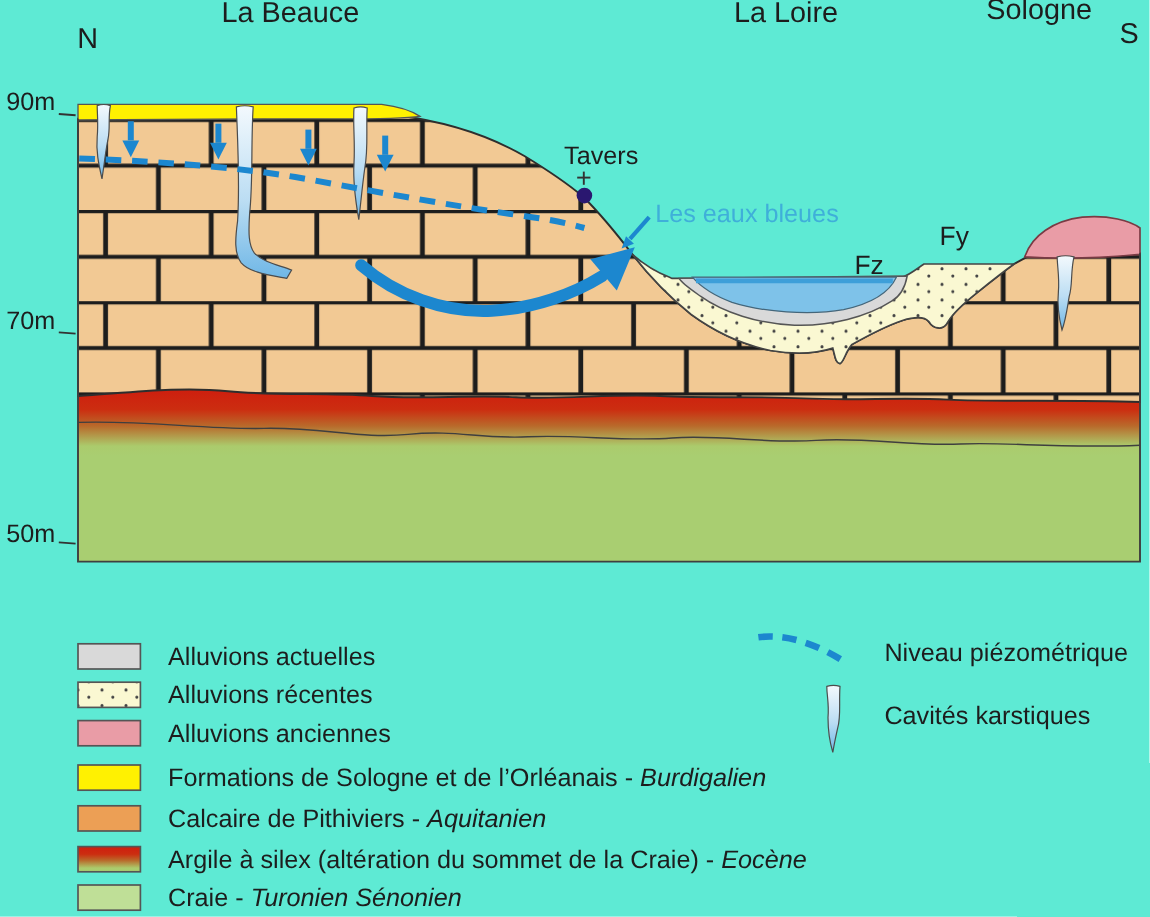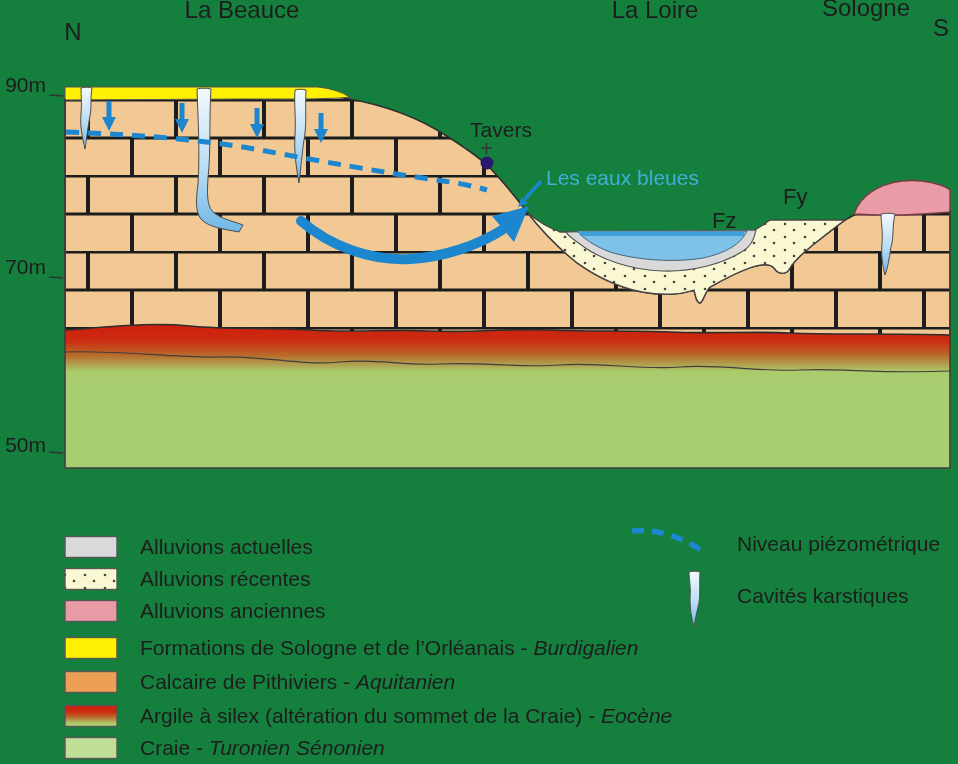--- a/index.html
+++ b/index.html
@@ -1,16 +1,16 @@
 <!DOCTYPE html>
 <html><head>
 <meta charset="utf-8">
 <style>
   html,body{margin:0;padding:0;background:#ffffff;}
-  .stage{position:relative;width:958px;height:764px;background:#15803d;overflow:hidden;
+  .stage{position:relative;width:958px;height:764px;background:#5eead4;overflow:hidden;
          font-family:"Liberation Sans", sans-serif;}
   svg text{font-family:"Liberation Sans", sans-serif;fill:#1d1d1d;}
   .t24{font-size:24px;}
   .t22{font-size:22px;}
   .t21{font-size:21px;}
   .cyan{fill:#3FAFD9;}
   .era{font-style:italic;}
   .mid{text-anchor:middle;}
   .end{text-anchor:end;}
 </style>

